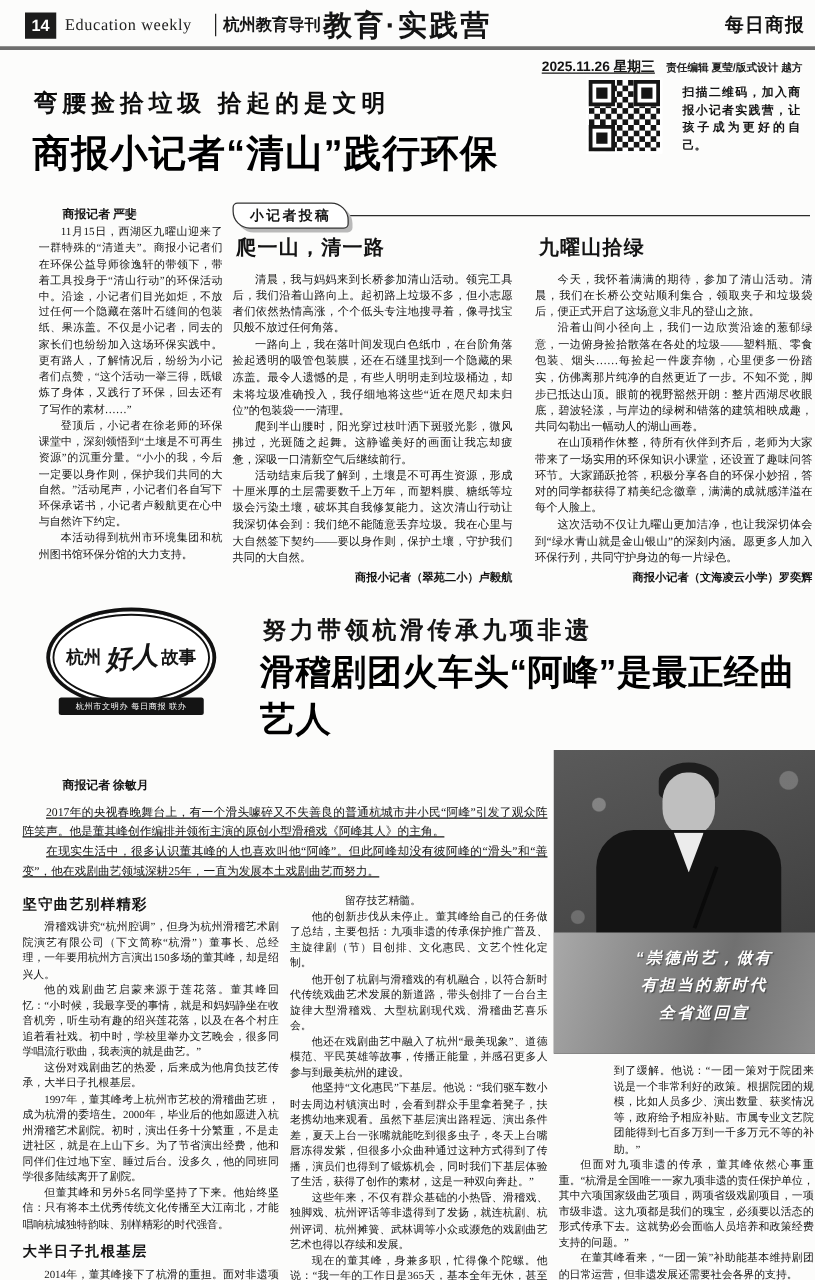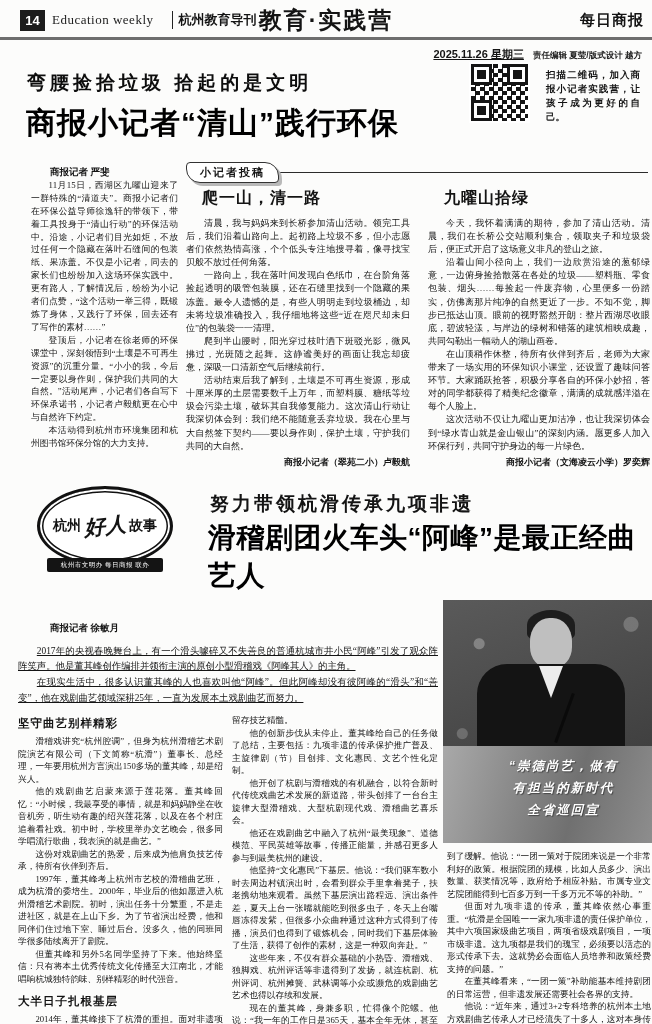--- a/index.html
+++ b/index.html
@@ -39,21 +39,21 @@
   .byline{font-weight:bold;font-size:9.5px;margin:0 0 11px;text-indent:0;}
   .a1 p,.a2 p{margin:0;text-indent:2em;}
   .tag{position:absolute;top:104px;left:186px;padding:2px 13px;border:1.2px solid #333;background:#fff;
        border-radius:4px 14px 4px 14px;box-shadow:3px 3px 0 #b9b9b9;
        font:bold 11px "Liberation Sans",sans-serif;letter-spacing:2px;z-index:2;}
   .tag-rule{position:absolute;top:114px;left:268px;right:4px;height:1.2px;background:#2b2b2b;}
   .a1-mid{position:absolute;top:130px;left:186px;width:224px;height:280px;overflow:hidden;
           font-size:9px;line-height:13.1px;text-align:justify;}
   .a1-right{position:absolute;top:130px;left:428px;width:222px;height:280px;overflow:hidden;
             font-size:9px;line-height:13.1px;text-align:justify;}
-  .story-title{margin:0 16px 8px;font:800 16px "Liberation Sans",sans-serif;letter-spacing:1px;}
+  .story-title{margin:0 3px 8px;font:800 16px "Liberation Sans",sans-serif;letter-spacing:1px;}
   .sig{text-align:right;text-indent:0 !important;font-weight:bold;margin-top:3px !important;}
 
   
   .a2{position:absolute;top:478px;left:0;width:652px;height:546px;}
   .badge{position:absolute;top:8px;left:36px;width:138px;height:100px;text-align:center;
          font-family:"Liberation Sans",sans-serif;}
   .badge-oval{position:relative;width:130px;height:74px;margin:0 auto;border:3px solid #111;
               box-shadow:inset 0 0 0 2px #fff,inset 0 0 0 3.5px #111;border-radius:50%;
               background:#fff;display:flex;align-items:center;justify-content:center;gap:3px;}
   .badge-word{font-weight:900;font-size:14px;}
@@ -89,21 +89,21 @@
              font:italic 900 12.5px "Liberation Sans",sans-serif;letter-spacing:2px;
              text-shadow:1px 1px 1px #444;}
   .ph-banner div{margin:5px 0;}
 
   .a2-col{position:absolute;font-size:8.7px;line-height:12.5px;text-align:justify;overflow:hidden;}
   .c1{top:236px;left:18px;width:205px;height:310px;}
   .c2{top:236px;left:232px;width:206px;height:310px;}
   .c3{top:372px;left:447px;width:204px;height:174px;}
   .subhead{font:bold 11.5px "Liberation Sans",sans-serif;margin:9px 0 4px;text-indent:0;letter-spacing:1px;}
   .subhead.first{margin-top:2px;}
-  p.cont{text-indent:0 !important;}
+  p.cont{text-indent:0 !important;margin-left:44px;}
 </style>
 </head>
 <body>
 
 <div class="page">
 
   <div class="hdr">
     <div class="hdr-row">
       <div class="pagenum">14</div>
       <div class="section">
@@ -190,21 +190,21 @@
         <div>“崇德尚艺，做有</div>
         <div>有担当的新时代</div>
         <div>全省巡回宣</div>
       </div>
     </div>
 
     <div class="a2-col c1">
       <h3 class="subhead first">坚守曲艺别样精彩</h3>
       <p>滑稽戏讲究“杭州腔调”，但身为杭州滑稽艺术剧院演艺有限公司（下文简称“杭滑”）董事长、总经理，一年要用杭州方言演出150多场的董其峰，却是绍兴人。</p>
       <p>他的戏剧曲艺启蒙来源于莲花落。董其峰回忆：“小时候，我最享受的事情，就是和妈妈静坐在收音机旁，听生动有趣的绍兴莲花落，以及在各个村庄追着看社戏。初中时，学校里举办文艺晚会，很多同学唱流行歌曲，我表演的就是曲艺。”</p>
-      <p>这份对戏剧曲艺的热爱，后来成为他肩负技艺传承，待所有伙伴到齐后。</p>
+      <p>这份对戏剧曲艺的热爱，后来成为他肩负技艺传承，大半日子扎根基层。</p>
       <p>1997年，董其峰考上杭州市艺校的滑稽曲艺班，成为杭滑的委培生。2000年，毕业后的他如愿进入杭州滑稽艺术剧院。初时，演出任务十分繁重，不是走进社区，就是在上山下乡。为了节省演出经费，他和同伴们住过地下室、睡过后台。没多久，他的同班同学很多陆续离开了剧院。</p>
       <p>但董其峰和另外5名同学坚持了下来。他始终坚信：只有将本土优秀传统文化传播至大江南北，才能唱响杭城独特韵味、别样精彩的时代强音。</p>
       <h3 class="subhead">大半日子扎根基层</h3>
       <p>2014年，董其峰接下了杭滑的重担。面对非遗项目多、人才断层、市场萎缩、经费短缺等困境，他提出了在“量”的减法中，做“影响力”的加法：将九项非遗聚九为一，抱团取暖，一台戏里，融汇多种杭州韵味，让非遗在融合中焕发出新的生机；同时组织青年演员拜师老艺术家，采制音像资料、编纂非遗典籍，系统性</p>
     </div>
 
     <div class="a2-col c2">
       <p class="cont">留存技艺精髓。</p>
       <p>他的创新步伐从未停止。董其峰给自己的任务做了总结，主要包括：九项非遗的传承保护推广普及、主旋律剧（节）目创排、文化惠民、文艺个性化定制。</p>
       <p>他开创了杭剧与滑稽戏的有机融合，以符合新时代传统戏曲艺术发展的新道路，带头创排了一台台主旋律大型滑稽戏、大型杭剧现代戏、滑稽曲艺喜乐会。</p>

